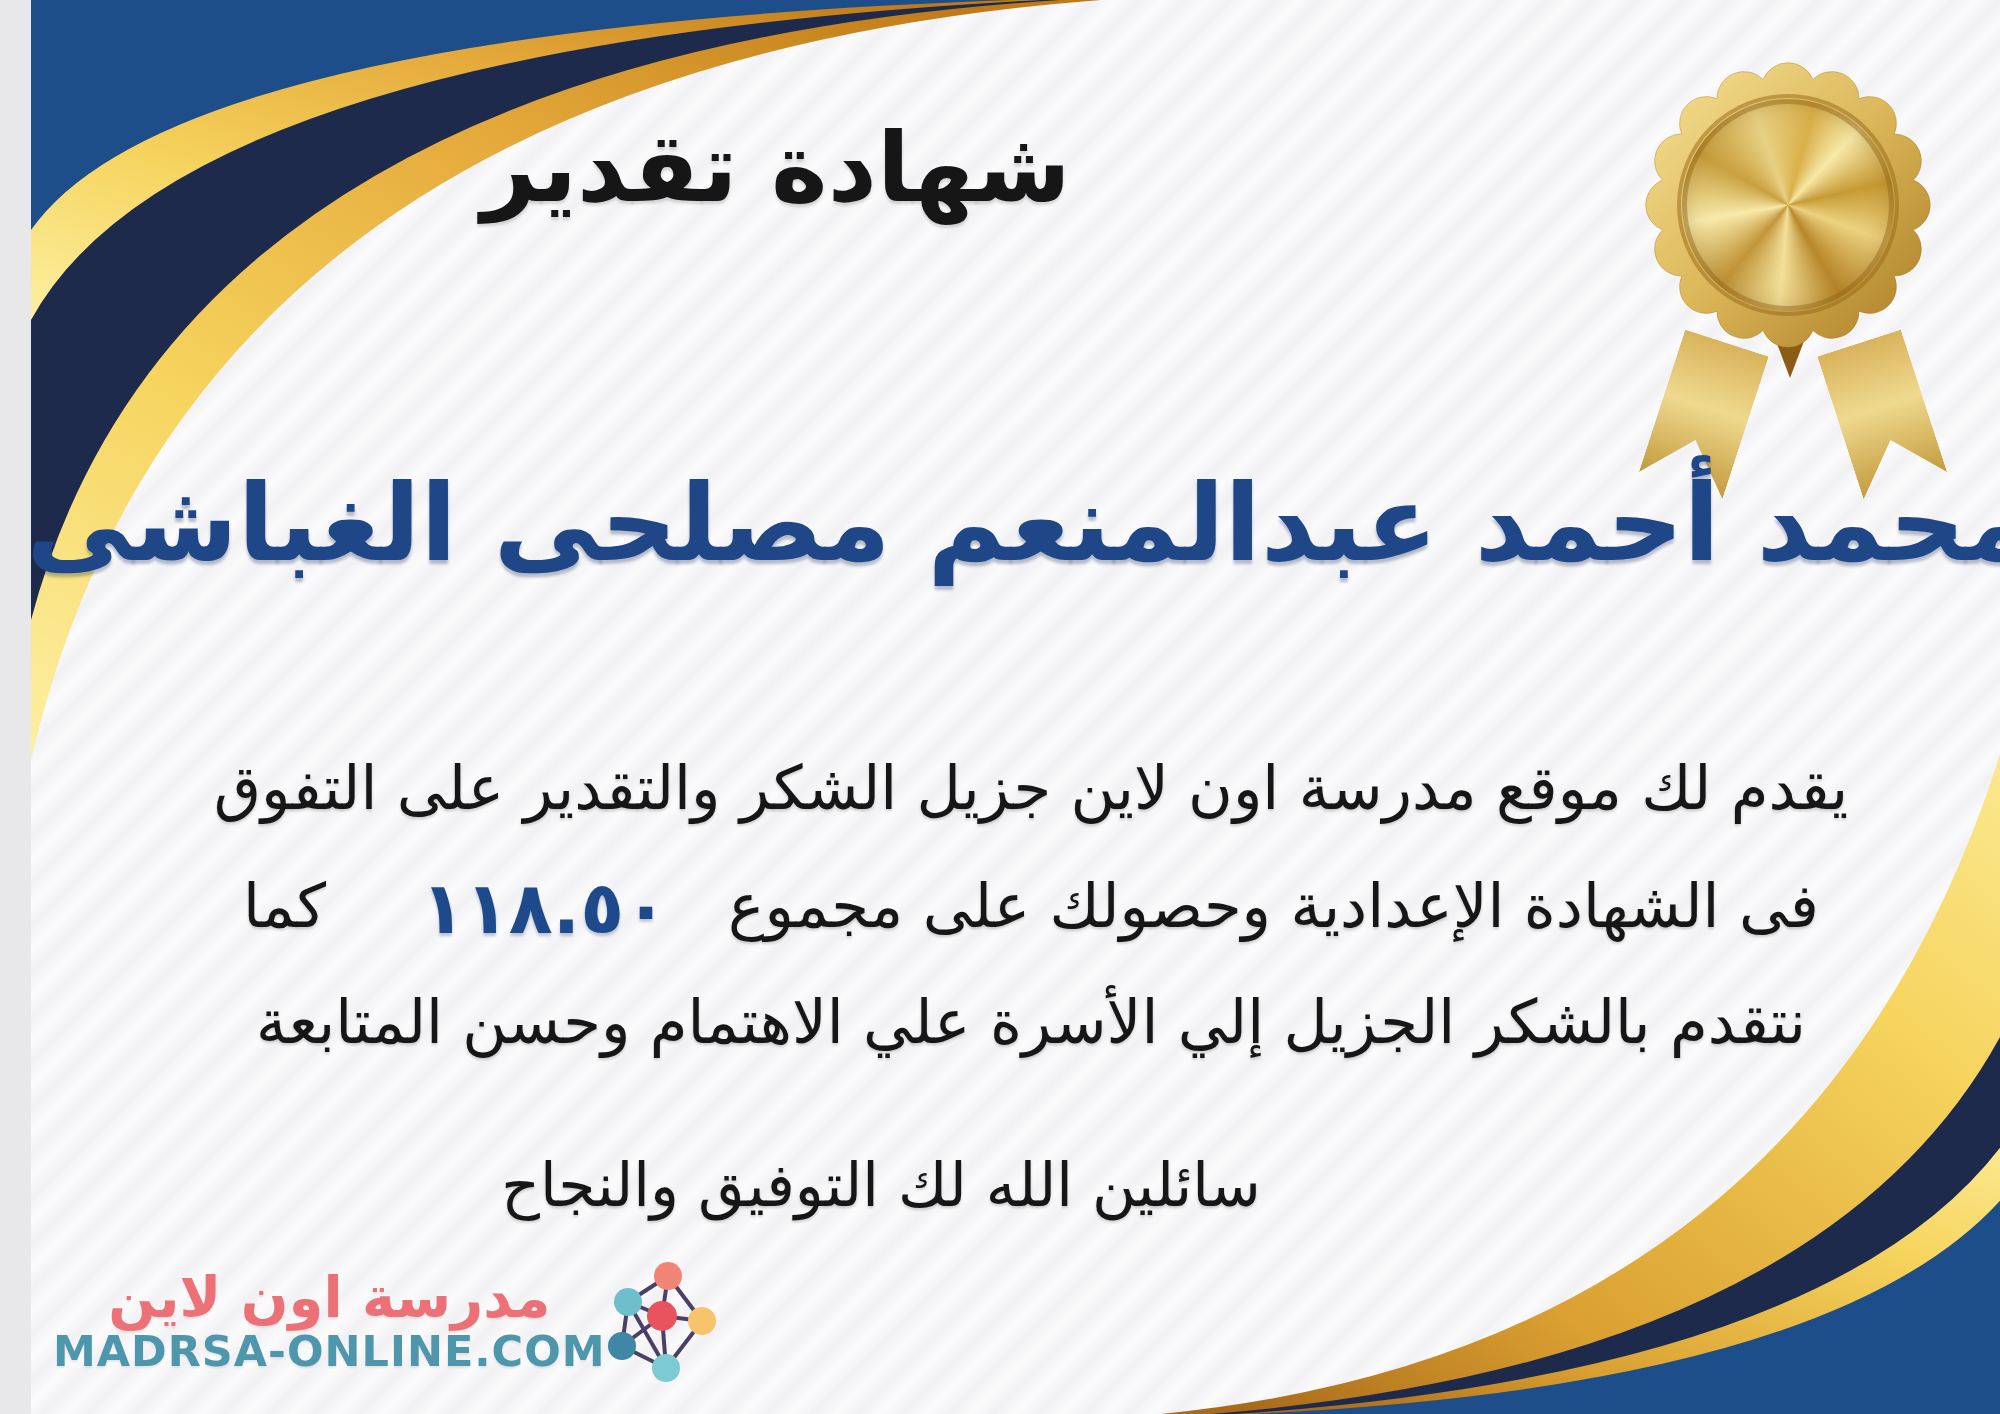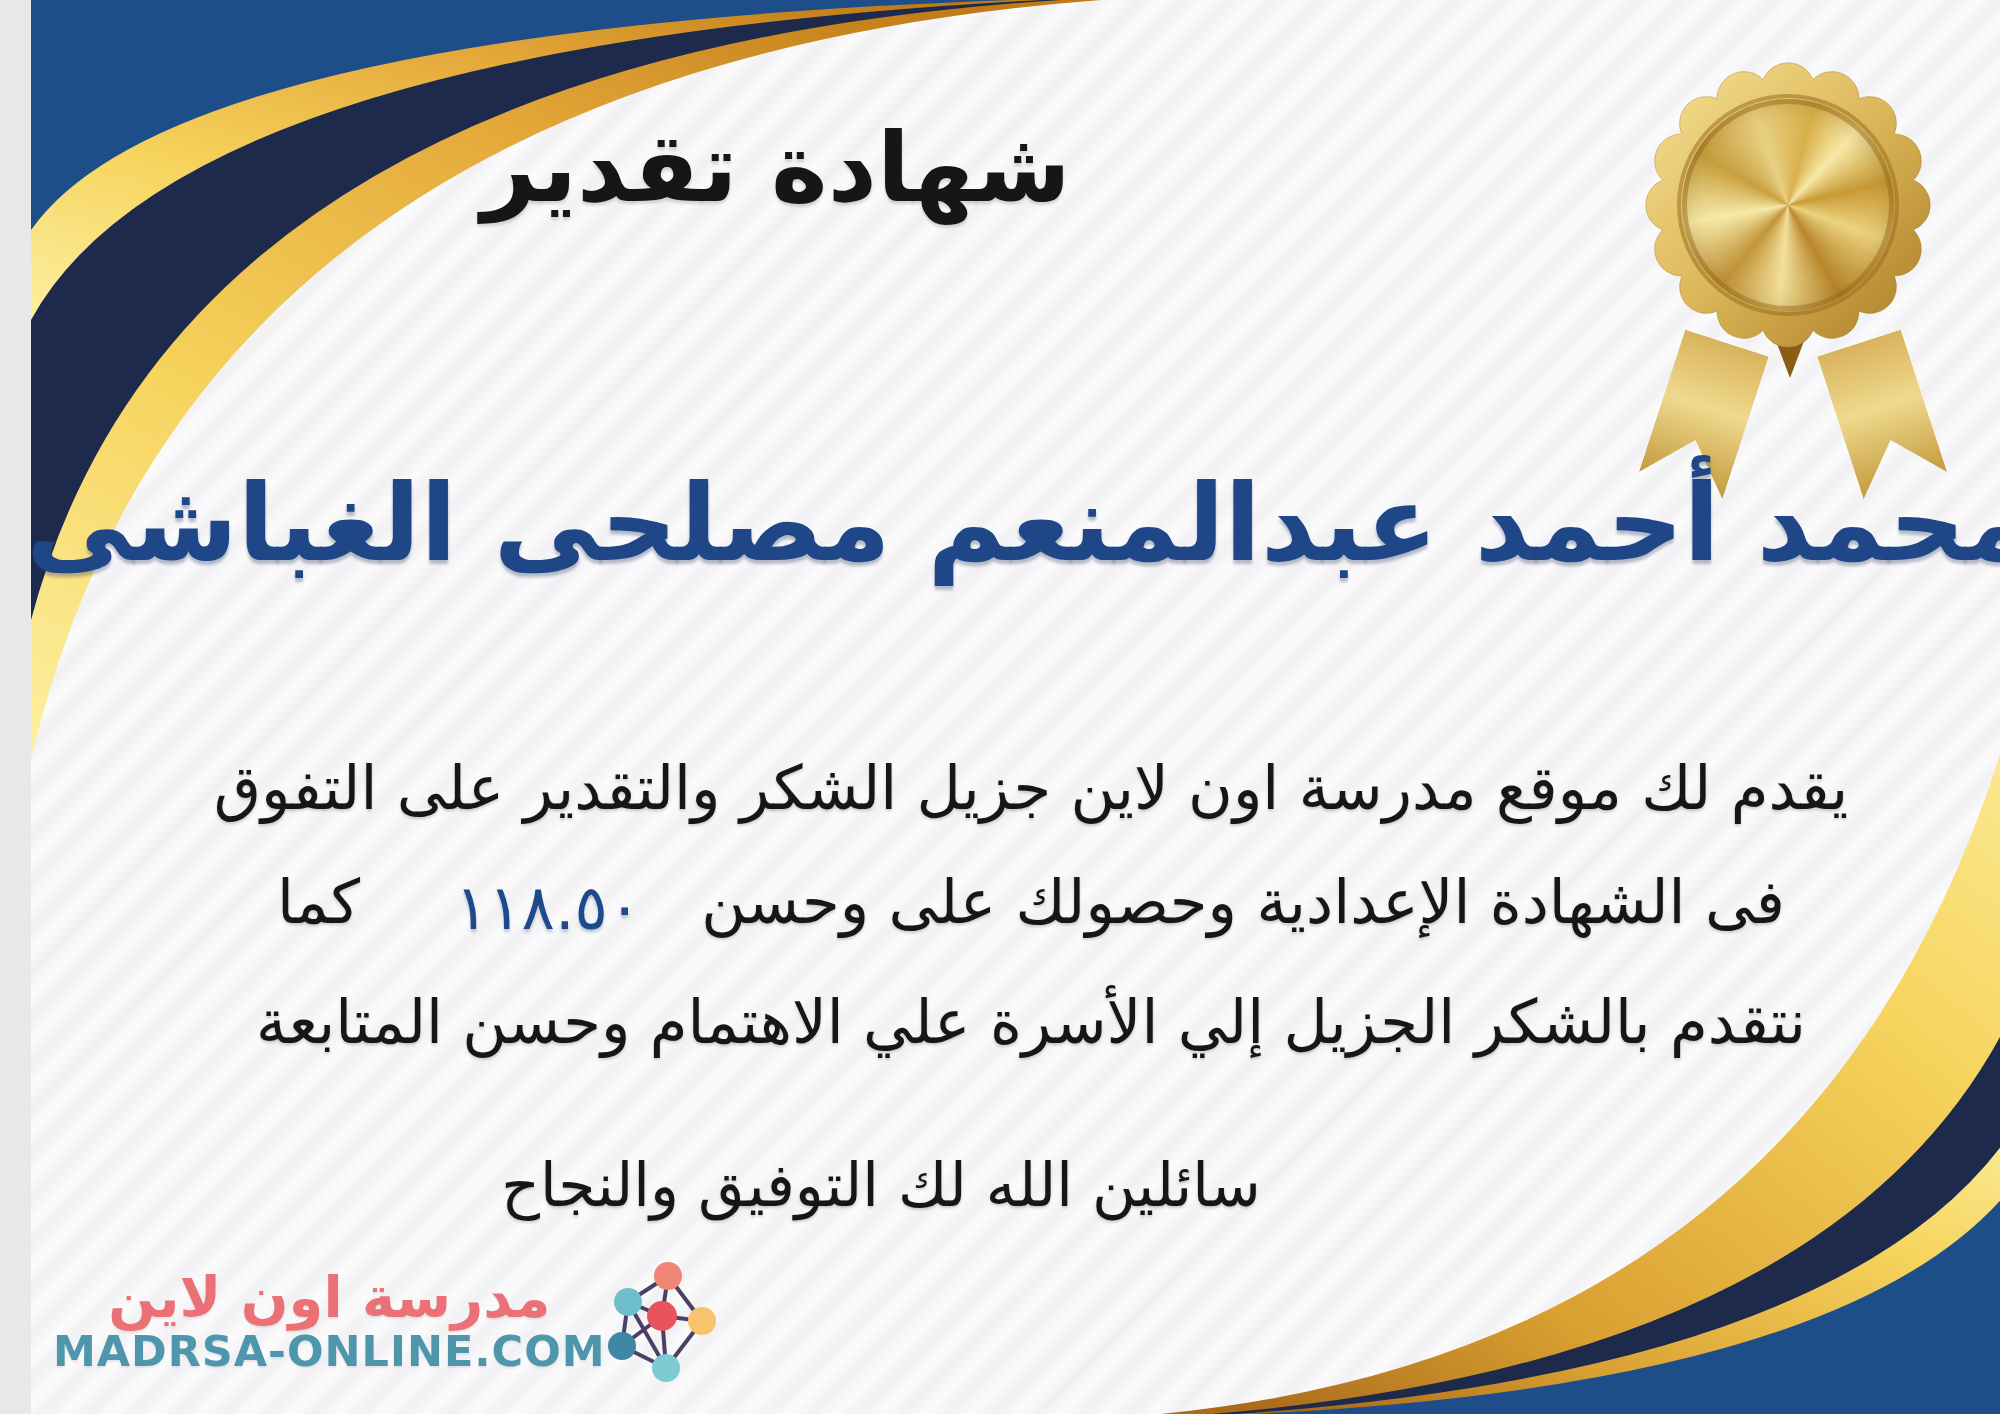--- a/index.html
+++ b/index.html
@@ -19,21 +19,21 @@
   .name{
     left:0;top:462px;width:2000px;font-size:106px;font-weight:700;
     color:var(--c-name-blue);text-shadow:0 4px 3px rgba(25,45,85,.30);white-space:nowrap;
   }
   .bodyline{left:0;width:2000px;font-size:61px;font-weight:500;white-space:nowrap;
     text-shadow:0 2px 3px rgba(0,0,0,.18);}
   .l1{top:752px;}
   .l2{top:866px;}
   .l3{top:986px;}
   .score{
-    display:inline-block;direction:ltr;font-size:62px;font-weight:400;
+    display:inline-block;direction:ltr;font-size:72px;font-weight:700;
     color:var(--c-score-blue);margin:0 60px 0 95px;vertical-align:-6px;
     text-shadow:0 3px 3px rgba(25,45,85,.25);
   }
   .closing{left:0;top:1150px;width:1700px;font-size:60px;font-weight:500;
     text-shadow:0 2px 3px rgba(0,0,0,.18);}
   
   .medal{position:absolute;left:1607px;top:55px;width:300px;height:390px;z-index:1;}
   .medal svg.rosette{position:absolute;left:0;top:0;z-index:2;}
   .ribbon{position:absolute;width:88px;height:150px;top:288px;z-index:1;
     transform-origin:50% 0;
@@ -110,21 +110,21 @@
     <div class="disc"></div>
   </div>
 
   <div class="txt title">شهادة تقدير</div>
 
   <div class="txt bodyline l1">يقدم لك موقع مدرسة اون لاين جزيل الشكر والتقدير على التفوق</div>
 
   <div class="txt name">محمد أحمد عبدالمنعم مصلحى الغباشى</div>
 
   <div class="txt bodyline l2">
-    <span>فى الشهادة الإعدادية وحصولك على وحسن</span><span class="score">١١٨.٥٠</span><span>كما</span>
+    <span>فى الشهادة الإعدادية وحصولك على مجموع</span><span class="score">١١٨.٥٠</span><span>كما</span>
   </div>
 
   <div class="txt bodyline l3">نتقدم بالشكر الجزيل إلي الأسرة علي الاهتمام وحسن المتابعة</div>
 
   <div class="txt closing">سائلين الله لك التوفيق والنجاح</div>
 
   <div class="logo">
     <div class="logo-texts">
       <div class="logo-ar">مدرسة اون لاين</div>
       <div class="logo-en">MADRSA-ONLINE.COM</div>

